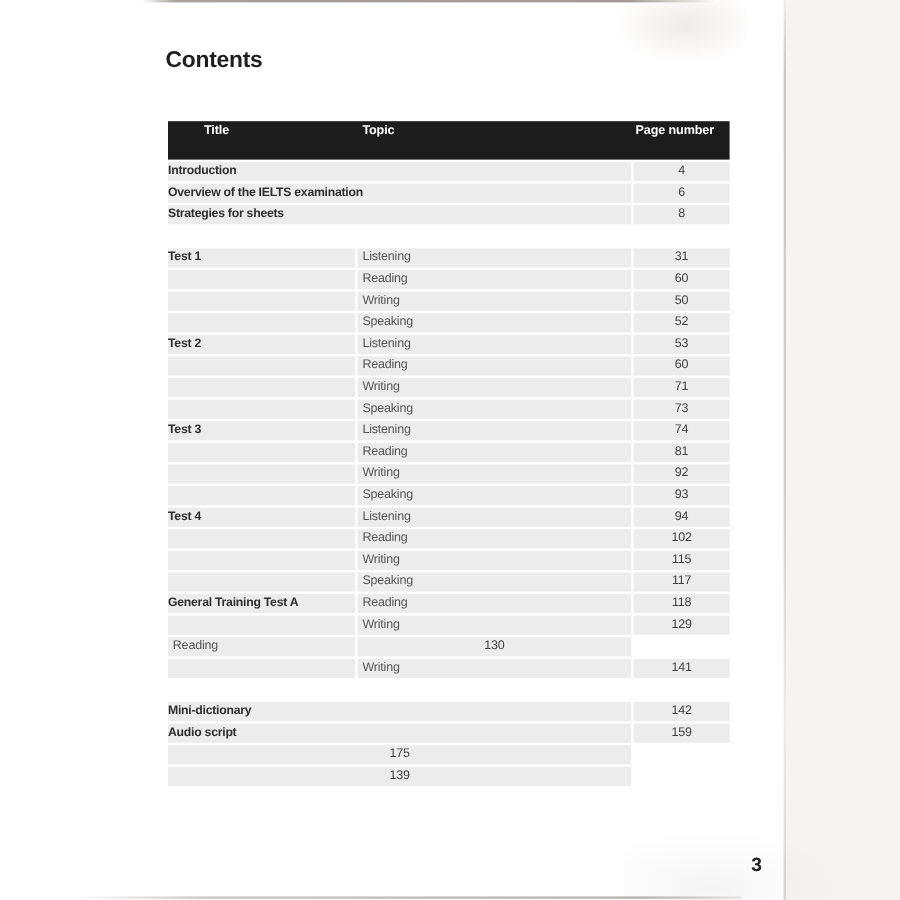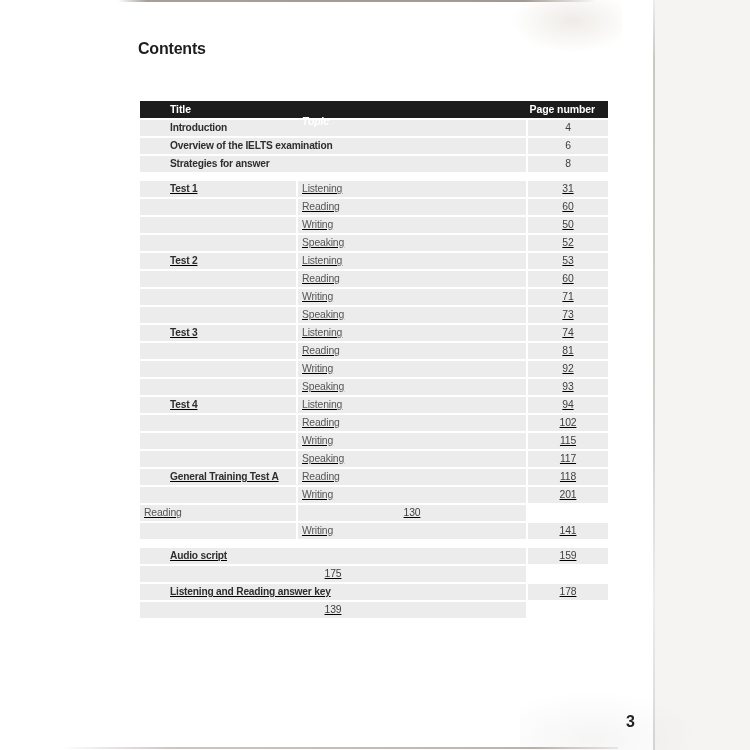--- a/index.html
+++ b/index.html
@@ -32,45 +32,45 @@
     position:absolute;left:60px;top:747px;width:558px;height:2px;
     background:linear-gradient(90deg,rgba(140,130,122,0) 0%,rgba(140,130,122,.45) 20%,rgba(140,130,122,.6) 85%,rgba(140,130,122,.15) 100%);
   }
   .bottom-shade{
     position:absolute;left:520px;top:690px;width:180px;height:70px;
     background:radial-gradient(ellipse at 40% 70%,rgba(90,85,80,.06),rgba(90,85,80,0) 70%);
   }
 
   .heading{
     position:absolute;left:138px;top:40px;
-    font-size:16px;font-weight:700;color:#1e1e1e;letter-spacing:-.2px;
+    font-size:19px;font-weight:700;color:#1e1e1e;letter-spacing:-.2px;
   }
 
   .toc{position:absolute;left:140px;top:101px;width:468px;}
 
   .toc-header{
-    position:relative;height:17px;line-height:17px;
+    position:relative;height:32px;line-height:17px;
     background:#1c1c1c;color:#ffffff;
     font-size:10.5px;font-weight:700;letter-spacing:-.1px;
   }
   .toc-header .h-title{position:absolute;left:30px;top:0;}
-  .toc-header .h-topic{position:absolute;left:162px;top:12px;font-style:italic;}
+  .toc-header .h-topic{position:absolute;left:162px;top:0;}
   .toc-header .h-page{position:absolute;right:13px;top:0;}
 
-  .toc-section + .toc-section{margin-top:9px;text-decoration:underline;}
+  .toc-section + .toc-section{margin-top:20px;}
 
   .toc-row{
     display:grid;margin-top:2px;height:16px;line-height:16px;
     column-gap:2px;font-size:10.4px;letter-spacing:-.15px;
   }
   .toc-row.split{grid-template-columns:156px 228px 80px;}
   .toc-row.wide{grid-template-columns:386px 80px;}
 
   .cell{background:#ececec;white-space:nowrap;overflow:hidden;}
-  .cell.title{padding-left:30px;font-weight:700;color:#2e2e2e;font-size:10.2px;letter-spacing:-.2px;}
+  .cell.title{font-weight:700;color:#2e2e2e;font-size:10.2px;letter-spacing:-.2px;}
   .cell.topic{padding-left:4px;color:#555555;}
   .cell.pagenum{text-align:center;color:#3f3f3f;}
 
   .folio{
     position:absolute;left:626px;top:713px;
     font-size:16px;font-weight:700;color:#222222;
   }
 </style>
 </head>
 <body>
@@ -96,21 +96,21 @@
         <div class="toc-section">
           <div class="toc-row wide">
             <div class="cell title">Introduction</div>
             <div class="cell pagenum">4</div>
           </div>
           <div class="toc-row wide">
             <div class="cell title">Overview of the IELTS examination</div>
             <div class="cell pagenum">6</div>
           </div>
           <div class="toc-row wide">
-            <div class="cell title">Strategies for answer</div>
+            <div class="cell title">Strategies for sheets</div>
             <div class="cell pagenum">8</div>
           </div>
         </div>
         <div class="toc-section">
           <div class="toc-row split">
             <div class="cell title">Test 1</div>
             <div class="cell topic">Listening</div>
             <div class="cell pagenum">31</div>
           </div>
           <div class="toc-row split">
@@ -189,43 +189,43 @@
             <div class="cell pagenum">117</div>
           </div>
           <div class="toc-row split">
             <div class="cell title">General Training Test A</div>
             <div class="cell topic">Reading</div>
             <div class="cell pagenum">118</div>
           </div>
           <div class="toc-row split">
             <div class="cell title"></div>
             <div class="cell topic">Writing</div>
-            <div class="cell pagenum">201</div>
+            <div class="cell pagenum">129</div>
           </div>
           <div class="toc-row split">
             <div class="cell topic">Reading</div>
             <div class="cell pagenum">130</div>
           </div>
           <div class="toc-row split">
             <div class="cell title"></div>
             <div class="cell topic">Writing</div>
             <div class="cell pagenum">141</div>
           </div>
         </div>
         <div class="toc-section">
           <div class="toc-row wide">
+            <div class="cell title">Mini-dictionary</div>
+            <div class="cell pagenum">142</div>
+          </div>
+          <div class="toc-row wide">
             <div class="cell title">Audio script</div>
             <div class="cell pagenum">159</div>
           </div>
           <div class="toc-row wide">
             <div class="cell pagenum">175</div>
-          </div>
-          <div class="toc-row wide">
-            <div class="cell title">Listening and Reading answer key</div>
-            <div class="cell pagenum">178</div>
           </div>
           <div class="toc-row wide">
             <div class="cell pagenum">139</div>
           </div>
         </div>
       </div>
   </div>
 
   <div class="folio">3</div>
 

